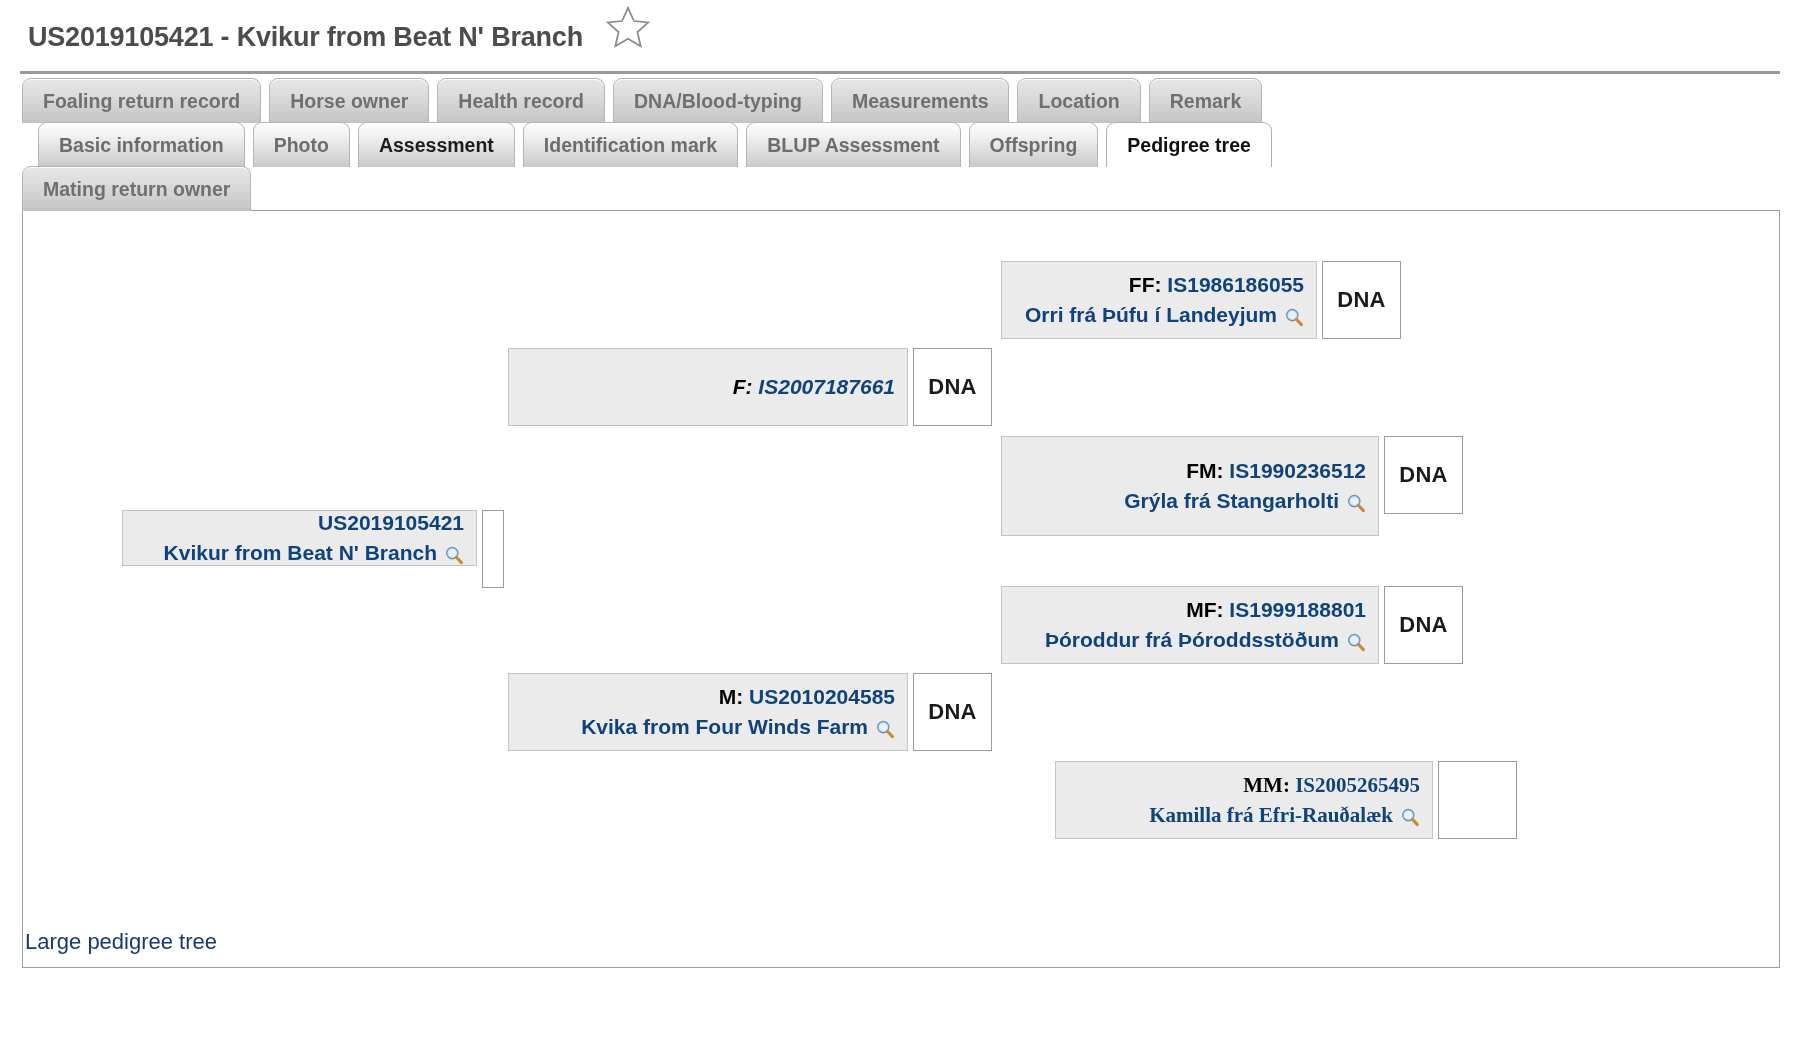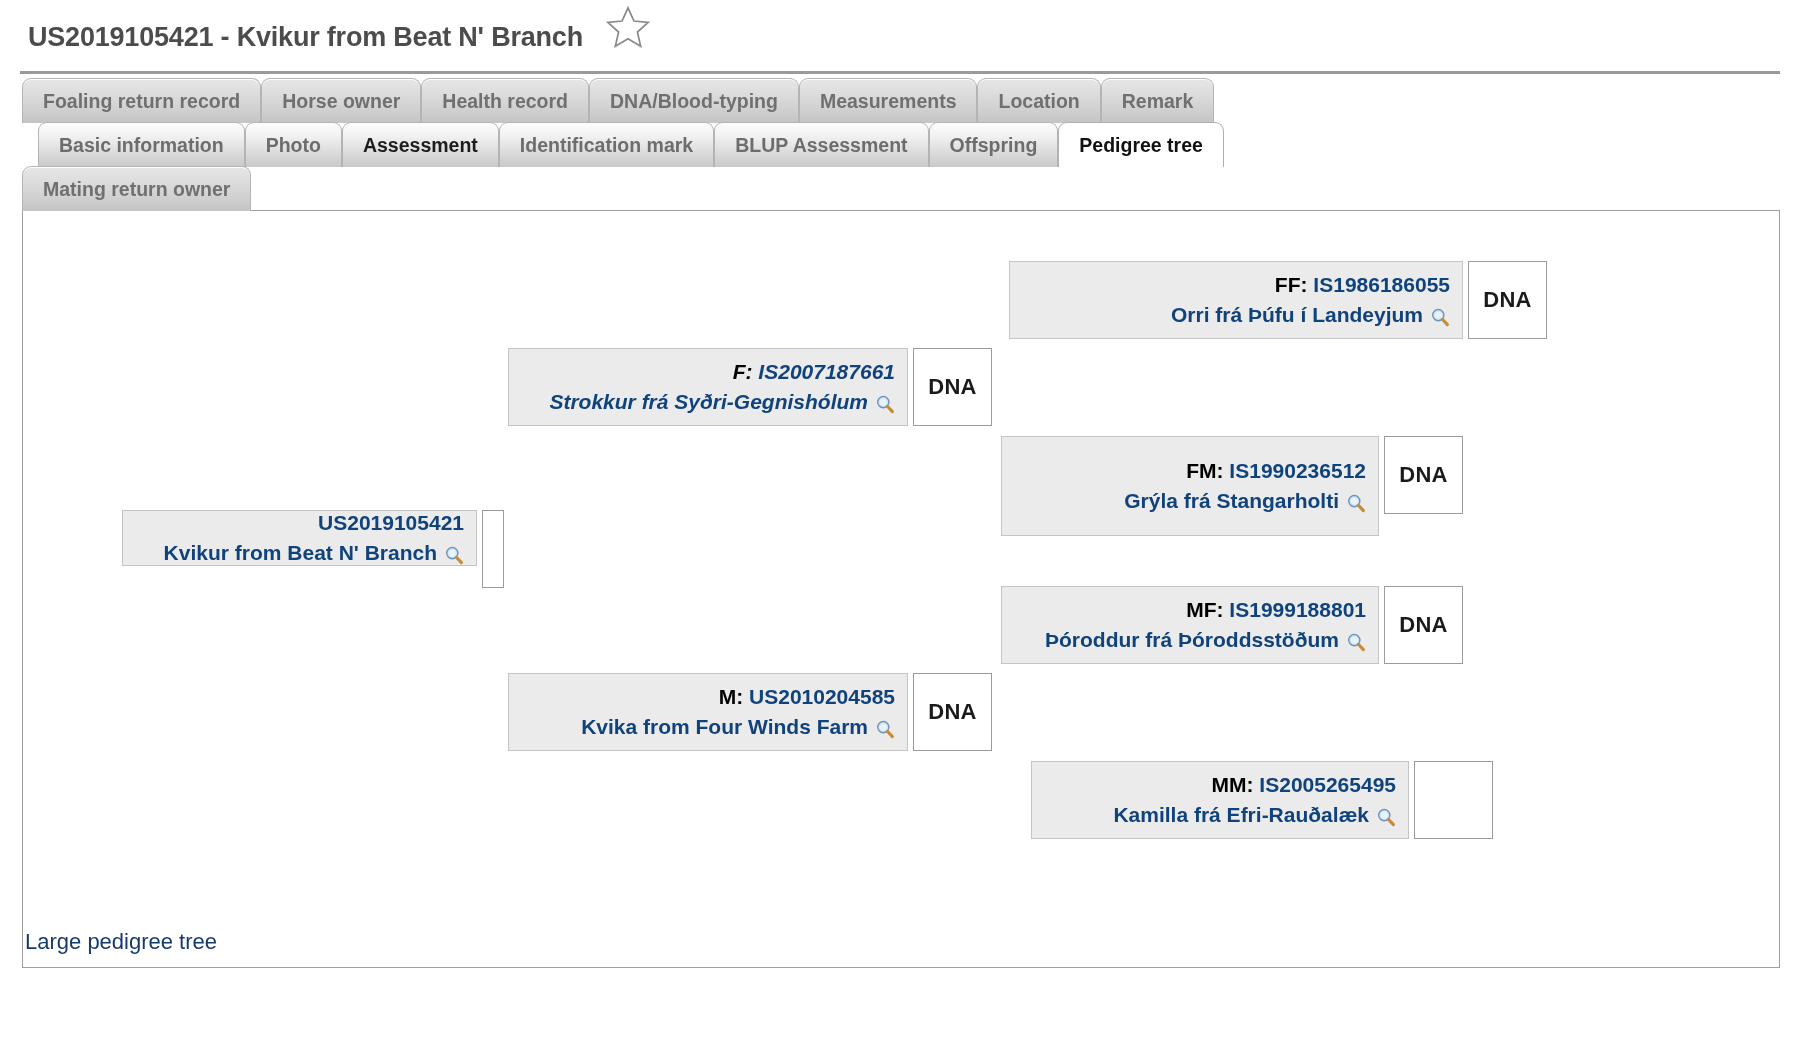--- a/index.html
+++ b/index.html
@@ -53,20 +53,21 @@
 
   
   .tabs-wrap {
     padding: 0 18px 0 22px;
     position: relative;
     z-index: 3;
   }
   .tab-row {
     display: flex;
     align-items: flex-end;
+    gap: 8px;
     margin-bottom: -1px;
   }
   .tab-row.row1 { position: relative; z-index: 1; }
   .tab-row.row2 { position: relative; z-index: 2; margin-left: 16px; }
   .tab-row.row3 { position: relative; z-index: 3; }
 
   .tab {
     font-size: 19.5px;
     font-weight: bold;
     color: #6d6d6d;
@@ -175,21 +176,21 @@
     font-weight: bold;
     color: #1a1a1a;
     font-family: "Liberation Sans", sans-serif;
     letter-spacing: 0.3px;
     cursor: pointer;
   }
   .dna-box.empty { cursor: default; }
 
   
   #node-ff      { left: 978px; top:  50px; }
-  #node-ff  .node-box { width: 454px; height: 78px; margin-left: 8px; }
+  #node-ff  .node-box { width: 316px; height: 78px; }
   #node-ff  .dna-box  { width: 79px; height: 78px; margin-left: 5px; }
 
   #node-f       { left: 485px; top: 137px; }
   #node-f   .node-box { width: 400px; height: 78px; font-style: italic; }
   #node-f   .dna-box  { width: 79px; height: 78px; margin-left: 5px; }
 
   #node-fm      { left: 978px; top: 225px; }
   #node-fm  .node-box { width: 378px; height: 100px; }
   #node-fm  .dna-box  { width: 79px; height: 78px; margin-left: 5px; }
 
@@ -198,21 +199,21 @@
   #node-self .dna-box  { width: 22px; height: 78px; margin-left: 5px; }
 
   #node-mf      { left: 978px; top: 375px; }
   #node-mf  .node-box { width: 378px; height: 78px; }
   #node-mf  .dna-box  { width: 79px; height: 78px; margin-left: 5px; }
 
   #node-m       { left: 485px; top: 462px; }
   #node-m   .node-box { width: 400px; height: 78px; }
   #node-m   .dna-box  { width: 79px; height: 78px; margin-left: 5px; }
 
-  #node-mm      { left: 1008px; top: 550px; }
+  #node-mm      { left: 1032px; top: 550px; font-family: Liberation Serif, serif; }
   #node-mm  .node-box { width: 378px; height: 78px; }
   #node-mm  .dna-box  { width: 79px; height: 78px; margin-left: 5px; }
 
   
   .footer-link {
     position: absolute;
     left: 2px;
     bottom: 12px;
     font-size: 22px;
     color: #173a6d;
@@ -285,30 +286,20 @@
       </div>
       <div class="dna-box">DNA</div>
     </div>
 
     <div class="node" id="node-f">
       <div class="node-box">
         <div class="node-line1">
           <span class="node-prefix">F:</span>
           <span>IS2007187661</span>
         </div>
-        <div class="node-line2">
-          <span>Strokkur frá Syðri-Gegnishólum</span>
-          <span class="mag-icon">
-            <svg viewBox="0 0 20 20" width="20" height="20" aria-hidden="true">
-              <circle cx="8.3" cy="8.1" r="5.6" fill="#cfe4f7" stroke="#6f93b5" stroke-width="1.4"></circle>
-              <circle cx="8.3" cy="8.1" r="3.6" fill="#eaf4fd" opacity="0.85"></circle>
-              <line x1="12.4" y1="12.3" x2="17.4" y2="17.6" stroke="#c88a33" stroke-width="3.1" stroke-linecap="round"></line>
-            </svg>
-          </span>
-        </div>
       </div>
       <div class="dna-box">DNA</div>
     </div>
 
     <div class="node" id="node-fm">
       <div class="node-box">
         <div class="node-line1">
           <span class="node-prefix">FM:</span>
           <span>IS1990236512</span>
         </div>

